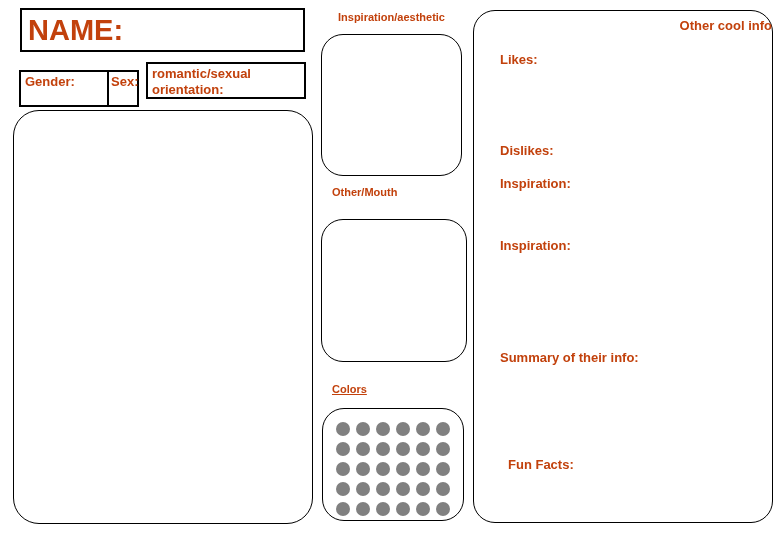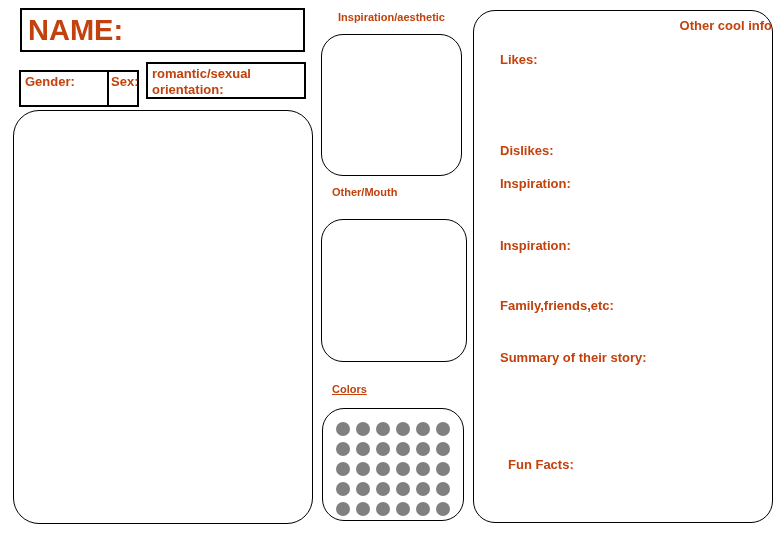--- a/index.html
+++ b/index.html
@@ -136,18 +136,17 @@
         <span class="dot" style="background: rgb(128, 128, 128);"></span>
       </div>
   </div>
 
   <div class="abs round" style="left:473px; top:10px; width:300px; height:513px;">
     <div class="panel-title">Other cool info</div>
     <div class="field" style="top:41px;">Likes:</div>
     <div class="field" style="top:92px;margin-top:40px;">Dislikes:</div>
     <div class="field" style="top:165px;">Inspiration:</div>
     <div class="field" style="top:227px;">Inspiration:</div>
-    <div class="field" style="top:287px;">Family,friends,etc:</div>
-    <div class="field" style="top:339px;">Summary of their story:</div>
+    <div class="field" style="top:339px;">Summary of their info:</div>
     <div class="field" style="top:446px;padding-left:8px;">Fun Facts:</div>
   </div>
 
 </div>
 
 </body></html>

